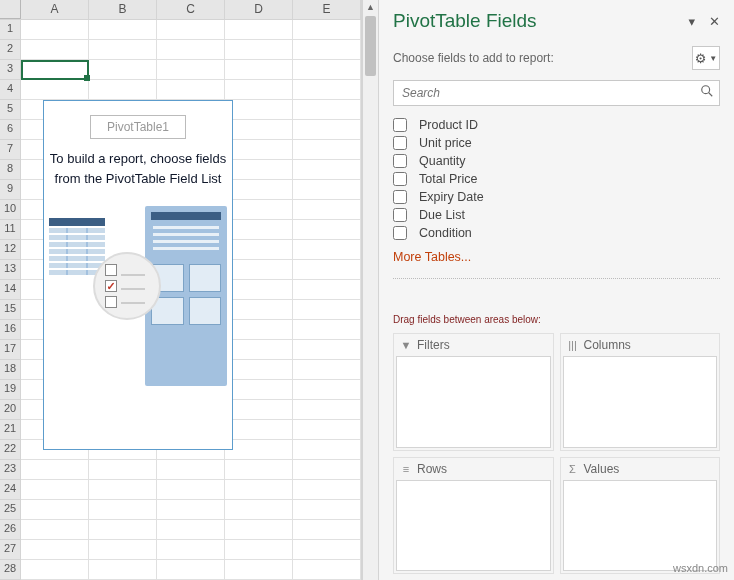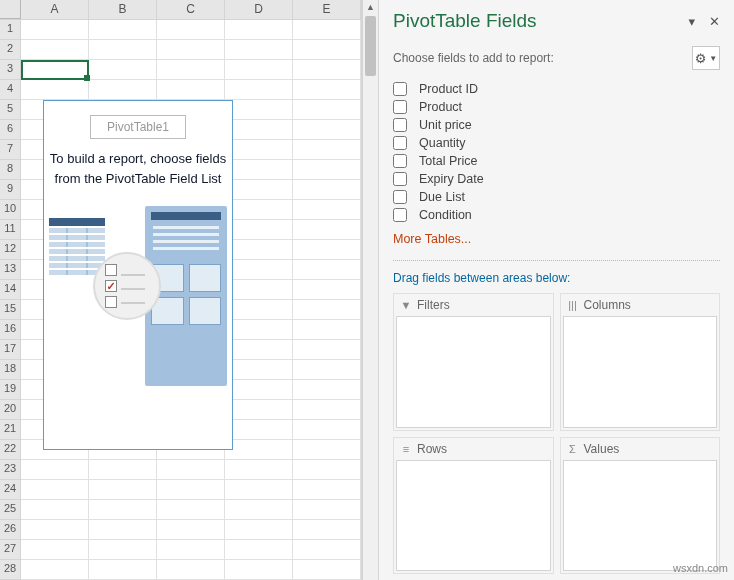--- a/index.html
+++ b/index.html
@@ -56,21 +56,21 @@
     .gear { width: 28px; height: 24px; border: 1px solid #c8c8c8; background: #fff; display: flex; align-items: center; justify-content: center; font-size: 13px; color: #555; cursor: pointer; }
     .gear .drop { font-size: 8px; margin-left: 3px; }
     .search-box { position: relative; margin-bottom: 10px; }
     .search-box input { width: 100%; padding: 5px 26px 5px 8px; border: 1px solid #c8c8c8; font-size: 12px; font-style: italic; color: #888; background: #fff; }
     .search-box .mag { position: absolute; right: 6px; top: 4px; color: #666; font-size: 14px; }
     .field-list { flex: 0 0 auto; max-height: 190px; overflow: visible; }
     .field-item { display: flex; align-items: center; gap: 12px; padding: 2px 0; font-size: 12.5px; color: #444; }
     .field-item input[type=checkbox] { width: 14px; height: 14px; margin: 0; cursor: pointer; }
     .more-tables { font-size: 12.5px; color: #c2410c; padding: 8px 0 4px 0; cursor: pointer; }
     .divider { border: none; border-top: 1px dotted #bbb; margin: 10px 0; }
-    .drag-hint { font-size: 12px; color: #0369a1; margin-bottom: 8px; }
+    .drag-hint { font-size: 10px; color: #7f1d1d; margin-bottom: 8px; margin-top: 25px; }
     .areas { display: grid; grid-template-columns: 1fr 1fr; grid-template-rows: 1fr 1fr; gap: 6px; flex: 1; min-height: 200px; }
     .area { border: 1px solid #e0e0e0; background: #f5f5f5; display: flex; flex-direction: column; }
     .area-header { font-size: 12px; color: #666; padding: 4px 6px; display: flex; align-items: center; gap: 5px; }
     .area-body { flex: 1; background: #fff; border: 1px solid #d4d4d4; margin: 0 2px 2px 2px; }
     .area-icon { font-size: 11px; color: #888; width: 12px; text-align: center;}
     
     .watermark { position: absolute; right: 6px; bottom: 6px; font-size: 11px; color: #888; }
   </style>
 </head>
 <body>
@@ -399,28 +399,33 @@
         <span>✕</span>
       </div>
     </div>
     <div class="chooser-row">
       <div class="chooser-text">Choose fields to add to report:</div>
       <div class="gear">
         <span>⚙</span>
           <span class="drop">▼</span>
       </div>
     </div>
+    <div class="search-box">
+      <input type="text" placeholder="Search" style="">
+      <span class="mag">
+        <svg width="14" height="14" viewBox="0 0 16 16">
+            <circle cx="6.5" cy="6.5" r="4.5" fill="none" stroke="#666" stroke-width="1.3"></circle>
+            <line x1="10" y1="10" x2="14" y2="14" stroke="#666" stroke-width="1.3"></line>
+          </svg>
+      </span>
+    </div>
     <div class="field-list" id="field-list">
         <div class="field-item">
           <input type="checkbox" style="">
           <span>Product ID</span>
-        </div>
-        <div class="field-item">
-          <input type="checkbox" style="">
-          <span>Product</span>
         </div>
         <div class="field-item">
           <input type="checkbox" style="">
           <span>Unit price</span>
         </div>
         <div class="field-item">
           <input type="checkbox" style="">
           <span>Quantity</span>
         </div>
         <div class="field-item">

